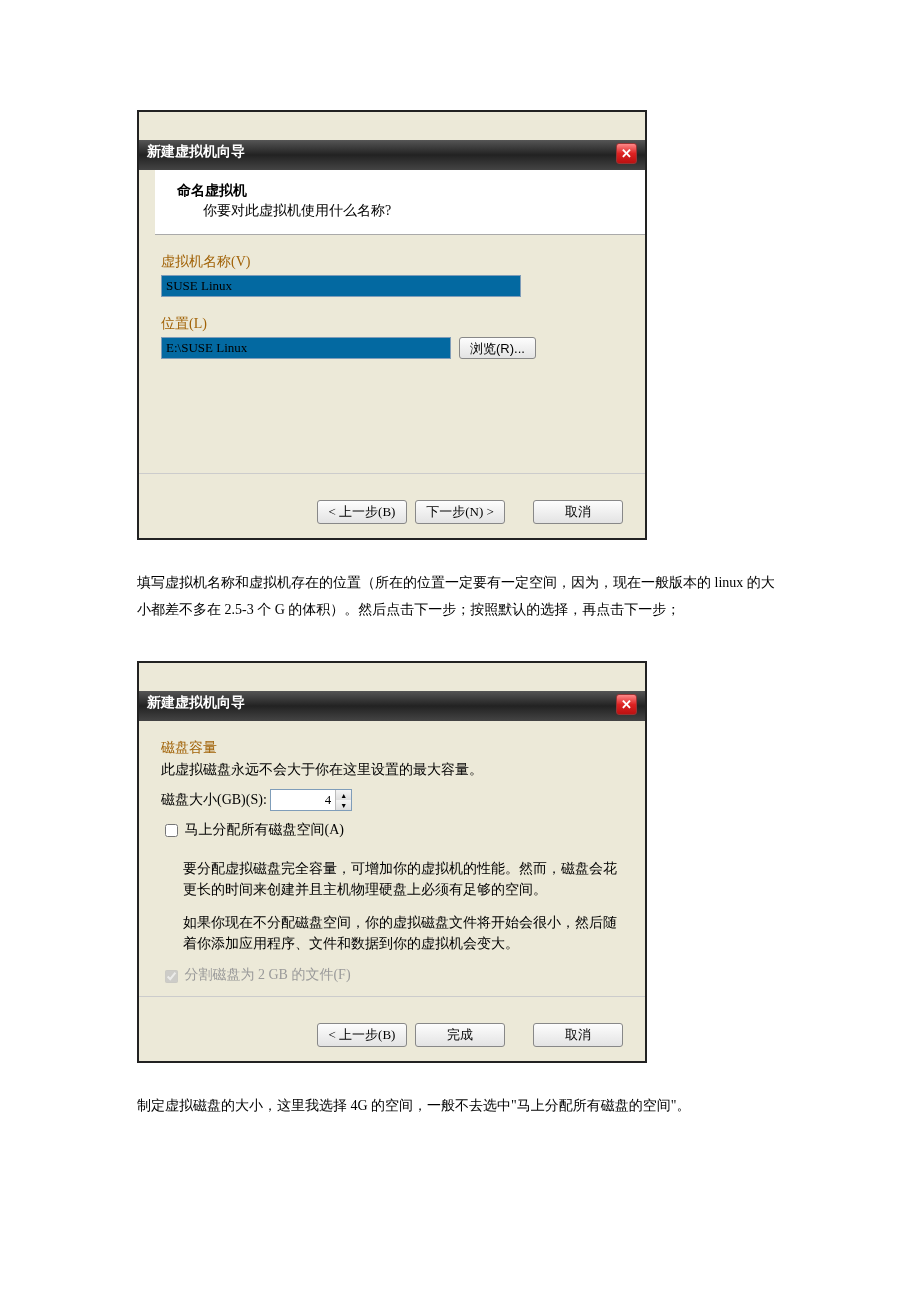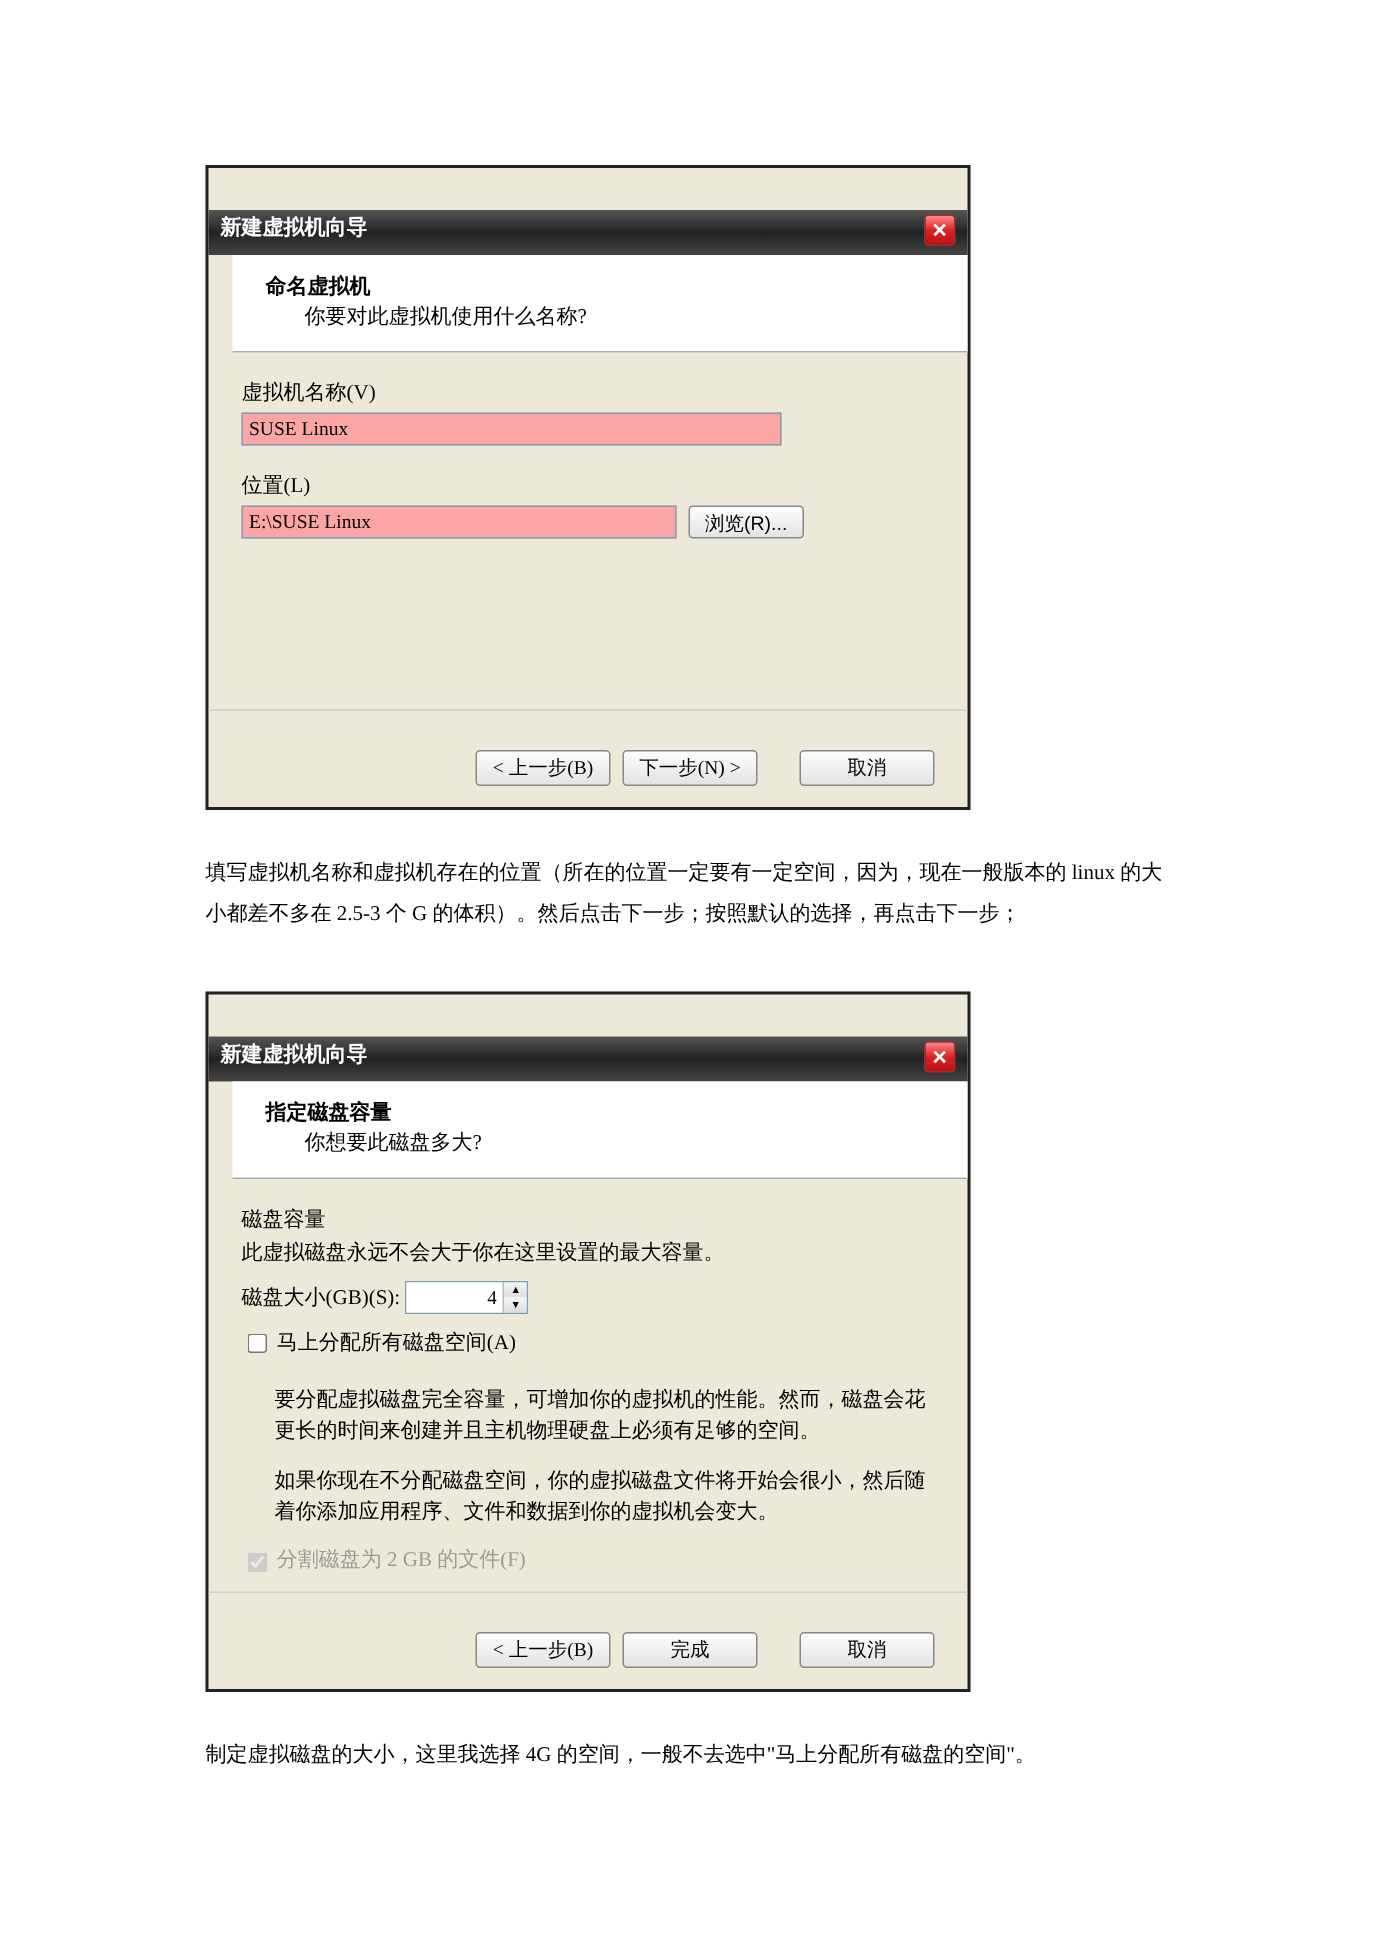--- a/index.html
+++ b/index.html
@@ -59,29 +59,29 @@
   margin-bottom: 2px;
 }
 .dialog-head-sub {
   padding-left: 26px;
 }
 .dialog-body {
   padding: 18px 22px 10px 22px;
   min-height: 210px;
 }
 .blue-label {
-  color: #000000;
+  color: #a16207;
   margin-bottom: 4px;
 }
 input.text {
   font-family: "SimSun", serif;
   font-size: 13px;
   padding: 2px 4px;
   border: 1px solid #7f9db9;
-  background: #fca5a5;
+  background: #0369a1;
   box-sizing: border-box;
   width: 360px;
   height: 22px;
 }
 .loc-row {
   display: flex;
   align-items: center;
   gap: 8px;
 }
 .win-btn {
@@ -207,24 +207,20 @@
     <button class="foot-btn" style="margin-left:20px">取消</button>
   </div>
 </div>
 
 <div class="body-text">填写虚拟机名称和虚拟机存在的位置（所在的位置一定要有一定空间，因为，现在一般版本的 linux 的大小都差不多在 2.5-3 个 G 的体积）。然后点击下一步；按照默认的选择，再点击下一步；</div>
 
 <div class="dialog">
   <div class="dialog-title">
     <span>新建虚拟机向导</span>
     <div class="close-btn">✕</div>
-  </div>
-  <div class="dialog-head">
-    <div class="dialog-head-title">指定磁盘容量</div>
-    <div class="dialog-head-sub">你想要此磁盘多大?</div>
   </div>
   <div class="dialog-body" style="min-height:190px">
     <div class="blue-label">磁盘容量</div>
     <div>此虚拟磁盘永远不会大于你在这里设置的最大容量。</div>
     <div style="margin-top:10px">
       <span class="label-inline">磁盘大小(GB)(S):</span>
       <span class="spin">
         <input type="text" value="4" style="">
         <span class="spin-btns">
           <button>▲</button>

